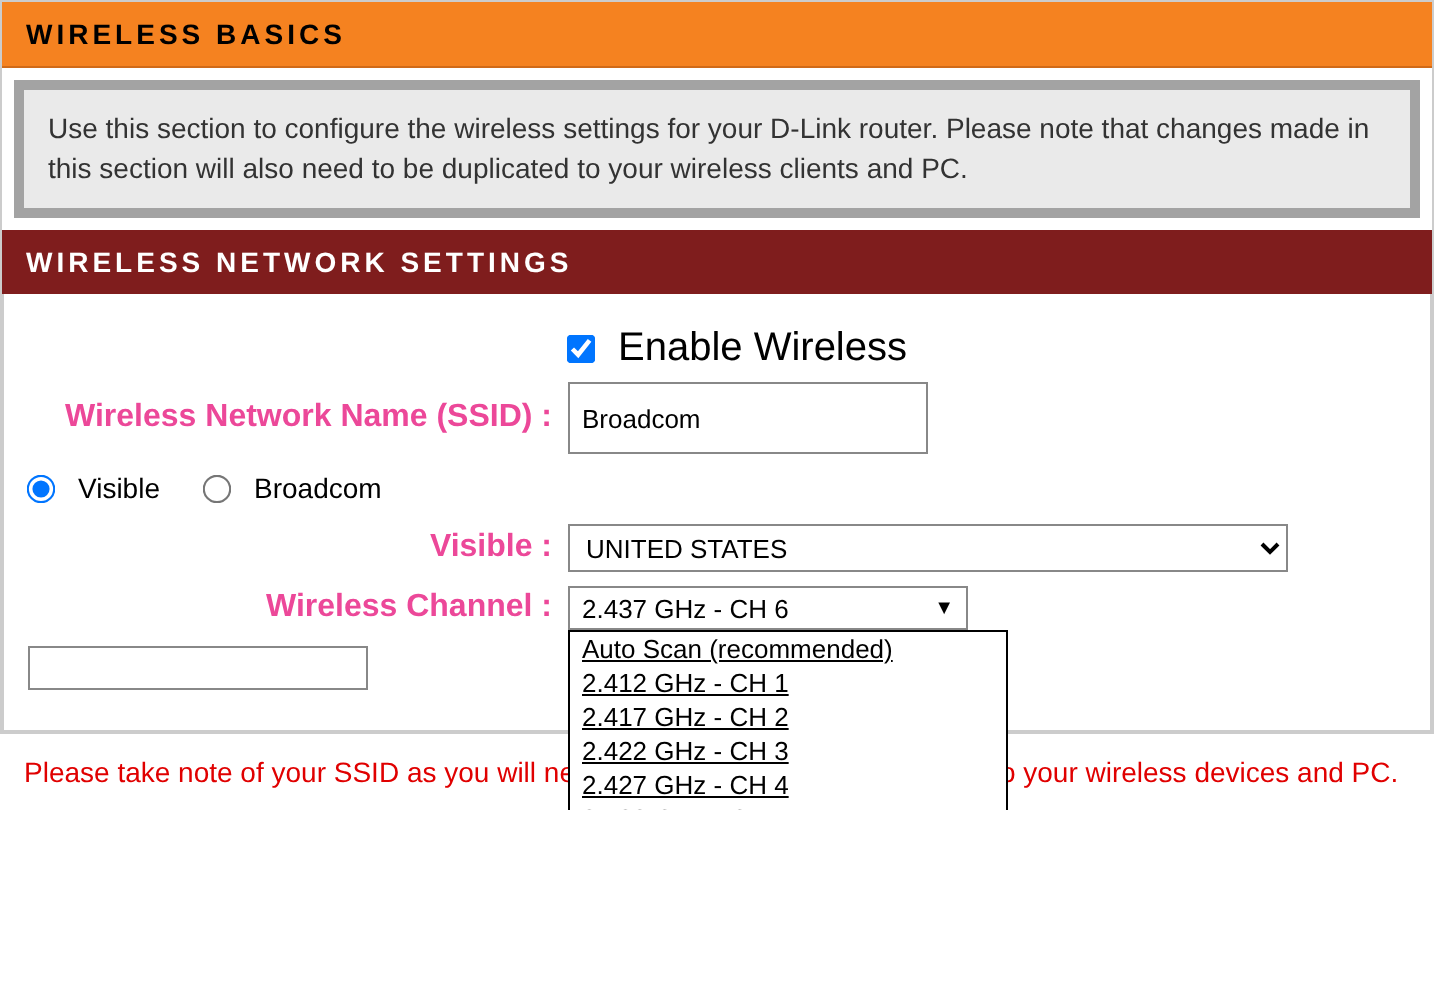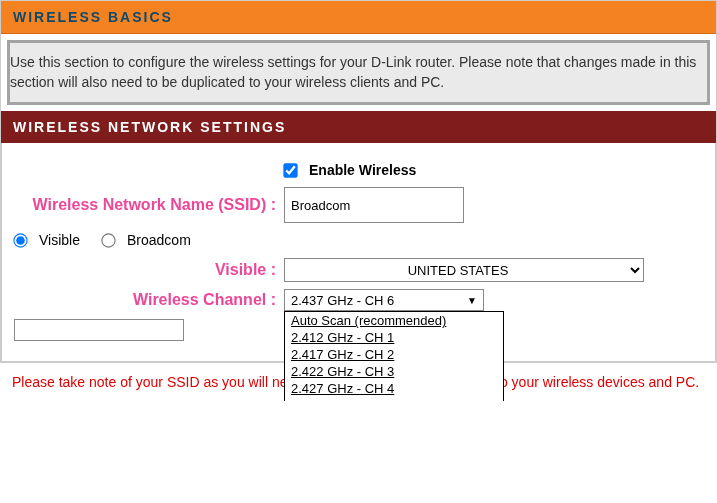--- a/index.html
+++ b/index.html
@@ -10,32 +10,32 @@
     font-size: 13px;
     background: #fff;
     width: 717px;
   }
   .panel {
     border: 1px solid #ccc;
     margin: 0;
   }
   .hdr-orange {
     background: #f58220;
-    color: #0c4a6e;
+    color: #000000;
     font-weight: bold;
     letter-spacing: 2px;
     padding: 8px 12px;
     font-size: 14px;
     border-bottom: 1px solid #d06a18;
   }
   .desc-box {
     background: #eaeaea;
-    border: 3px solid #a3a3a3;
+    border: 5px solid #a3a3a3;
     margin: 6px;
-    padding: 10px 0;
+    padding: 10px 12px;
     color: #333;
     line-height: 1.4;
     font-size: 14px;
   }
   .hdr-dark {
     background: #7f1d1d;
     color: #fff;
     font-weight: bold;
     letter-spacing: 2px;
     padding: 8px 12px;
@@ -75,21 +75,20 @@
     font-size: 13px;
     width: 180px;
     height: 24px;
   }
   select {
     border: 1px solid #888;
     padding: 2px 4px;
     font-size: 13px;
     height: 24px;
     background: #fff;
-    text-align: center;
   }
   .sel-country { width: 360px; }
   .sel-chan-box {
     border: 1px solid #888;
     width: 200px;
     height: 22px;
     padding: 2px 6px;
     font-size: 13px;
     display: flex;
     align-items: center;
@@ -128,22 +127,22 @@
     padding: 1px 6px;
     white-space: nowrap;
     cursor: default;
     text-decoration: underline;
   }
   .dropdown .opt.selected {
     background: #1e90ff;
     color: #fff;
   }
   .enable-lbl {
-    font-weight: bold;
-    font-size: 14px;
+    font-weight: normal;
+    font-size: 20px;
   }
   input[type="checkbox"], input[type="radio"] {
     margin: 0 4px 0 0;
     transform: scale(1.1);
   }
 </style>
 </head>
 <body>
 
 <div class="panel">

